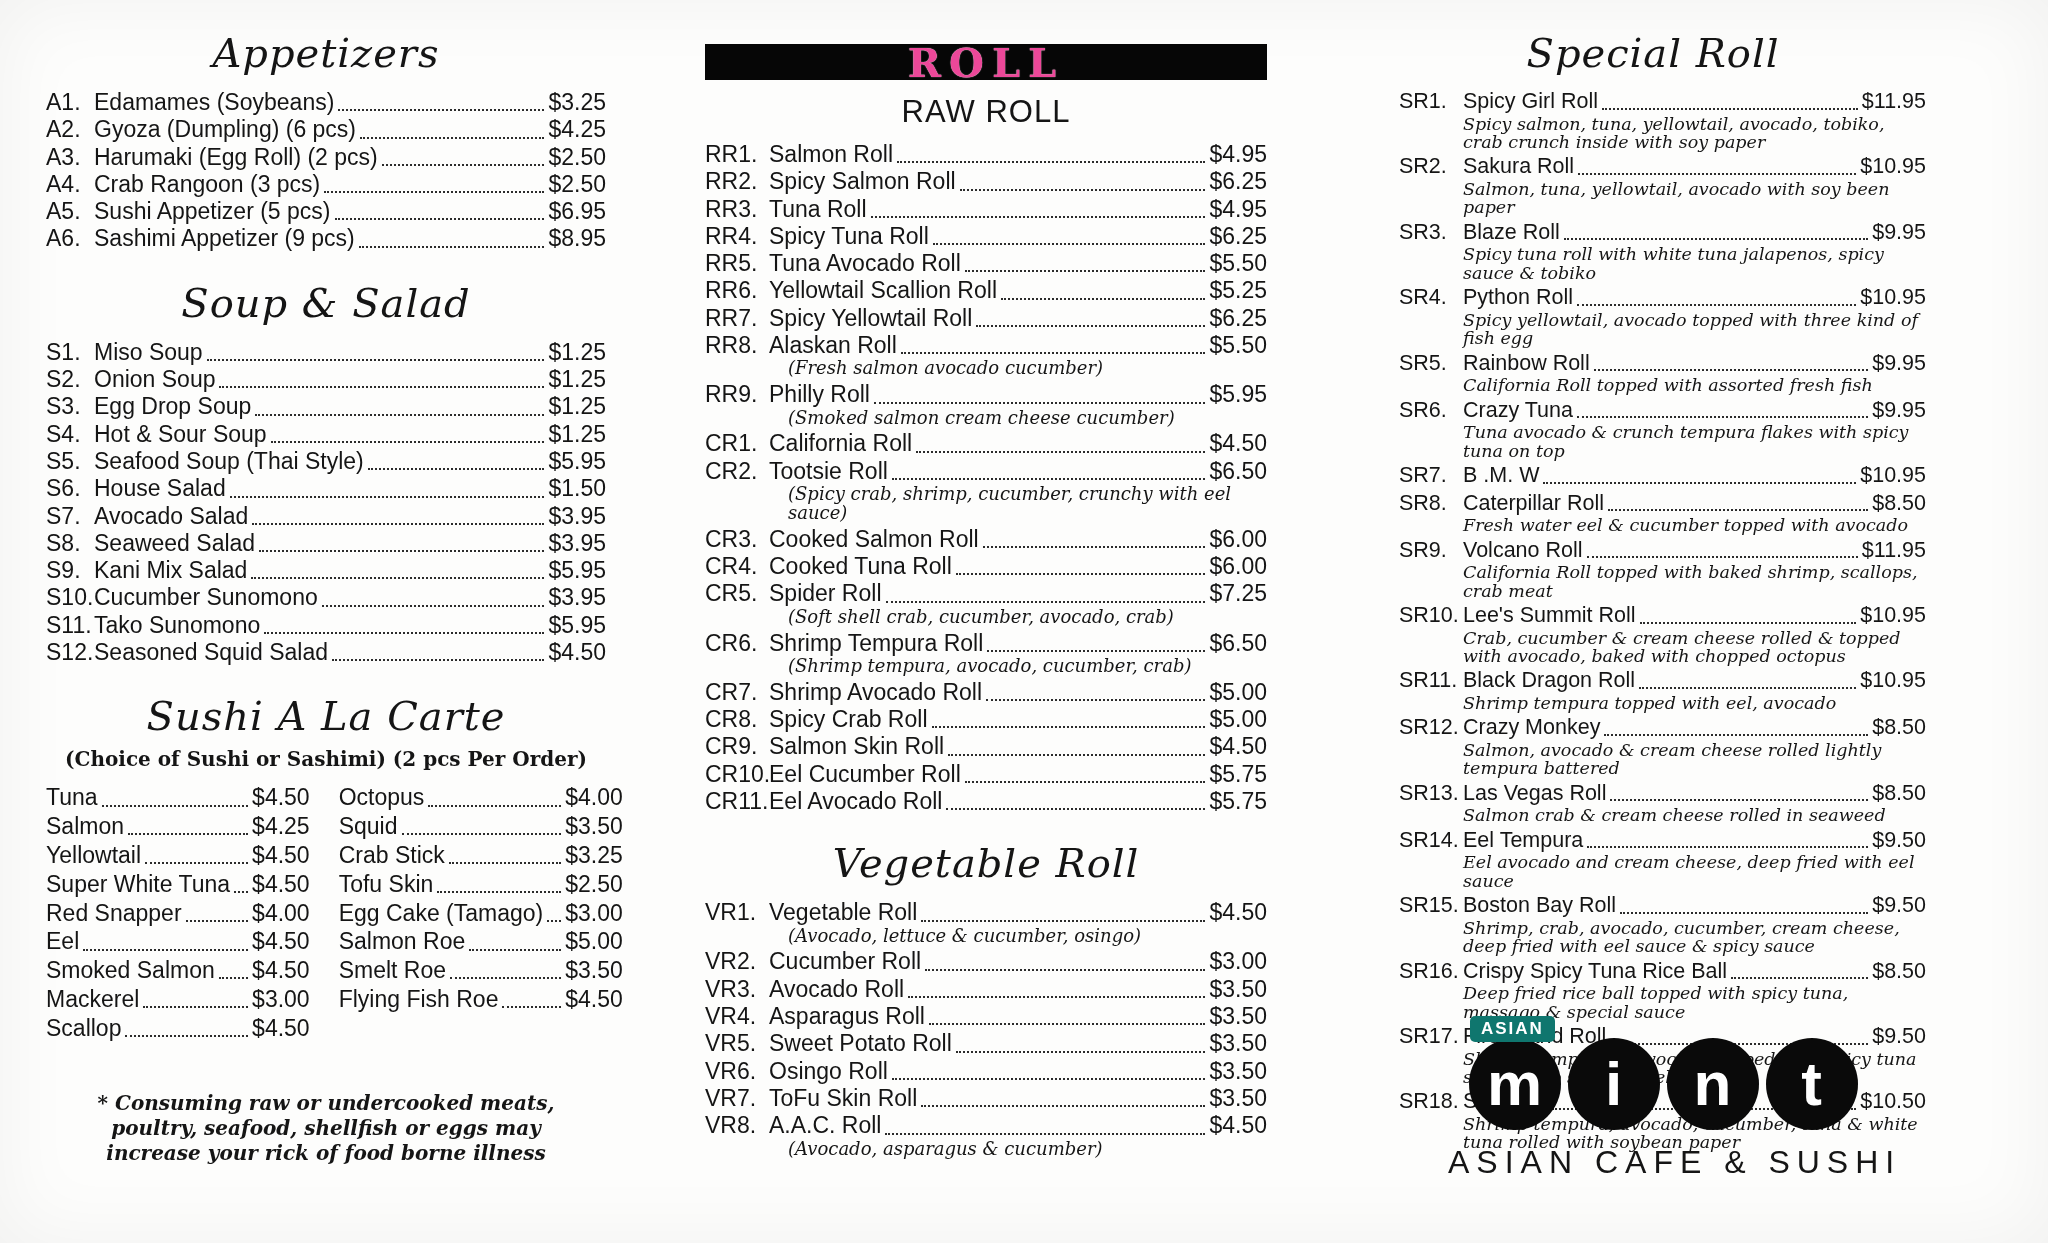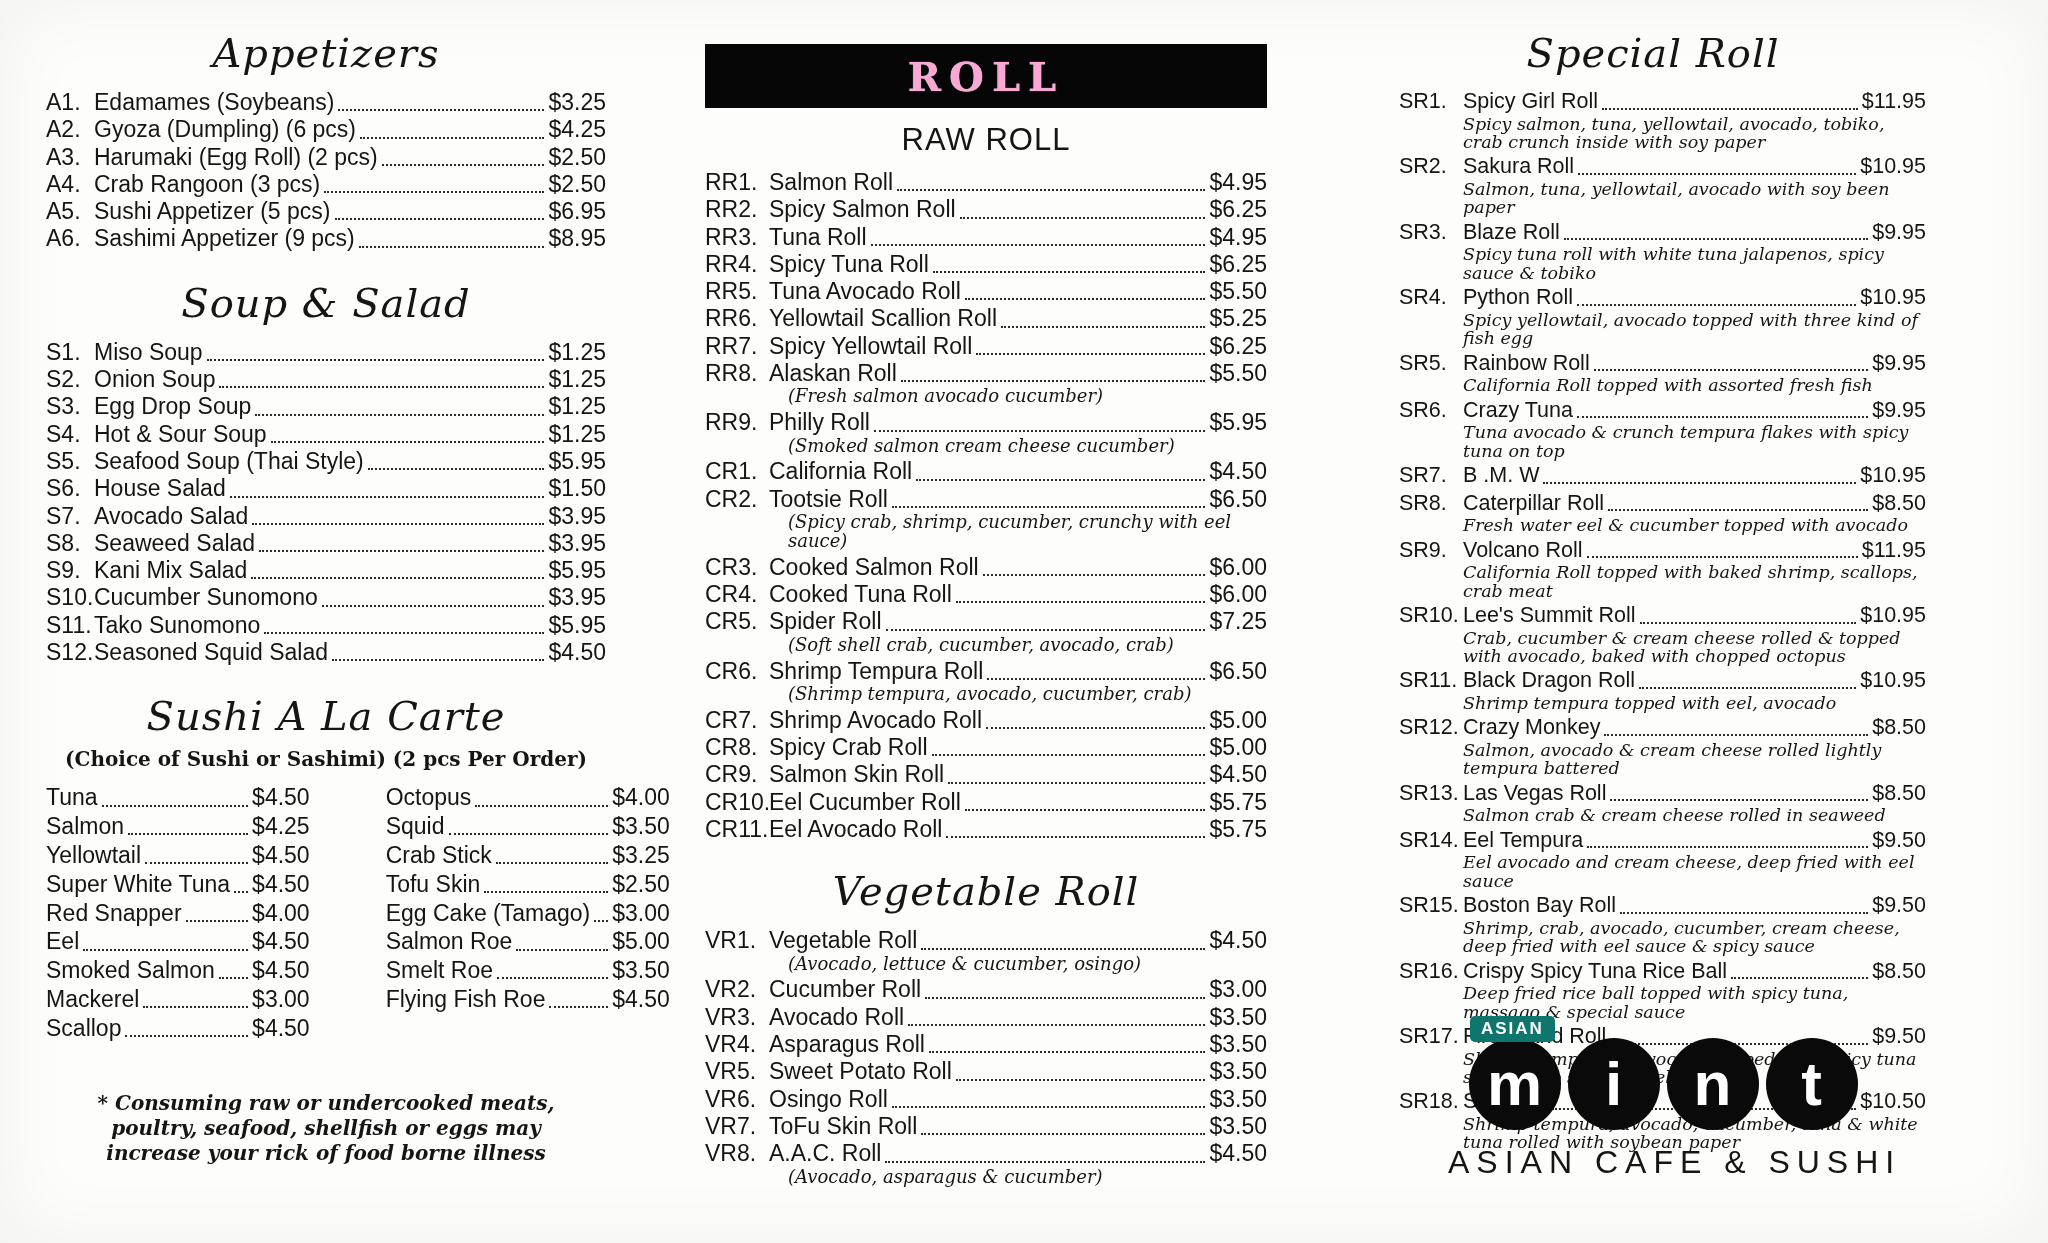--- a/index.html
+++ b/index.html
@@ -38,22 +38,22 @@
     font-weight: 400;
     font-size: 31px;
     text-align: center;
     letter-spacing: 1px;
     margin: 14px 0 12px;
   }
 
   
   .banner {
     background: #060606;
-    color: #f9a8d4;
-    height: 64px;
+    color: #ec4899;
+    height: 36px;
     display: flex;
     align-items: center;
     justify-content: center;
     font-family: "DejaVu Serif", serif;
     font-weight: 700;
     font-size: 40px;
     letter-spacing: 8px;
     text-shadow: 0 0 1px #fff;
   }
 
@@ -85,21 +85,21 @@
   .col-right .item { margin-bottom: 4px; margin-left: 19px; }
 
   
   .subtitle {
     font-family: "DejaVu Serif", serif;
     font-weight: 700;
     font-size: 20px;
     text-align: center;
     margin: -6px 0 14px;
   }
-  .carte { display: flex; gap: 76px; }
+  .carte { display: flex; gap: 29px; }
   .carte-col { flex: 1 1 0; }
   .carte-col .item { margin-bottom: 3.5px; }
 
   .disclaimer {
     font-family: "DejaVu Serif", serif;
     font-style: italic;
     font-weight: 700;
     font-size: 20px;
     line-height: 1.25;
     text-align: center;

